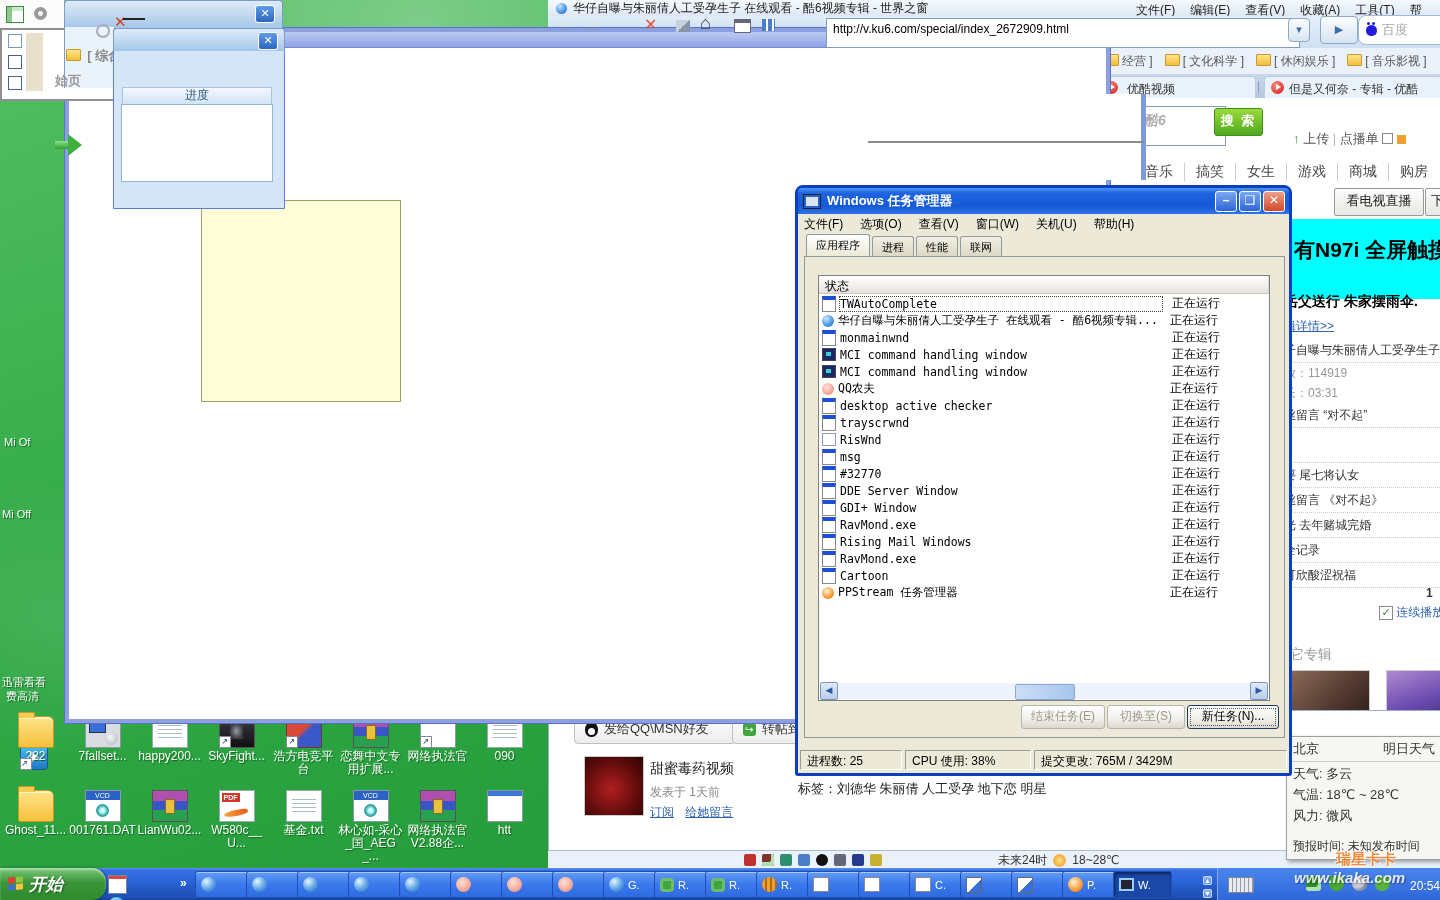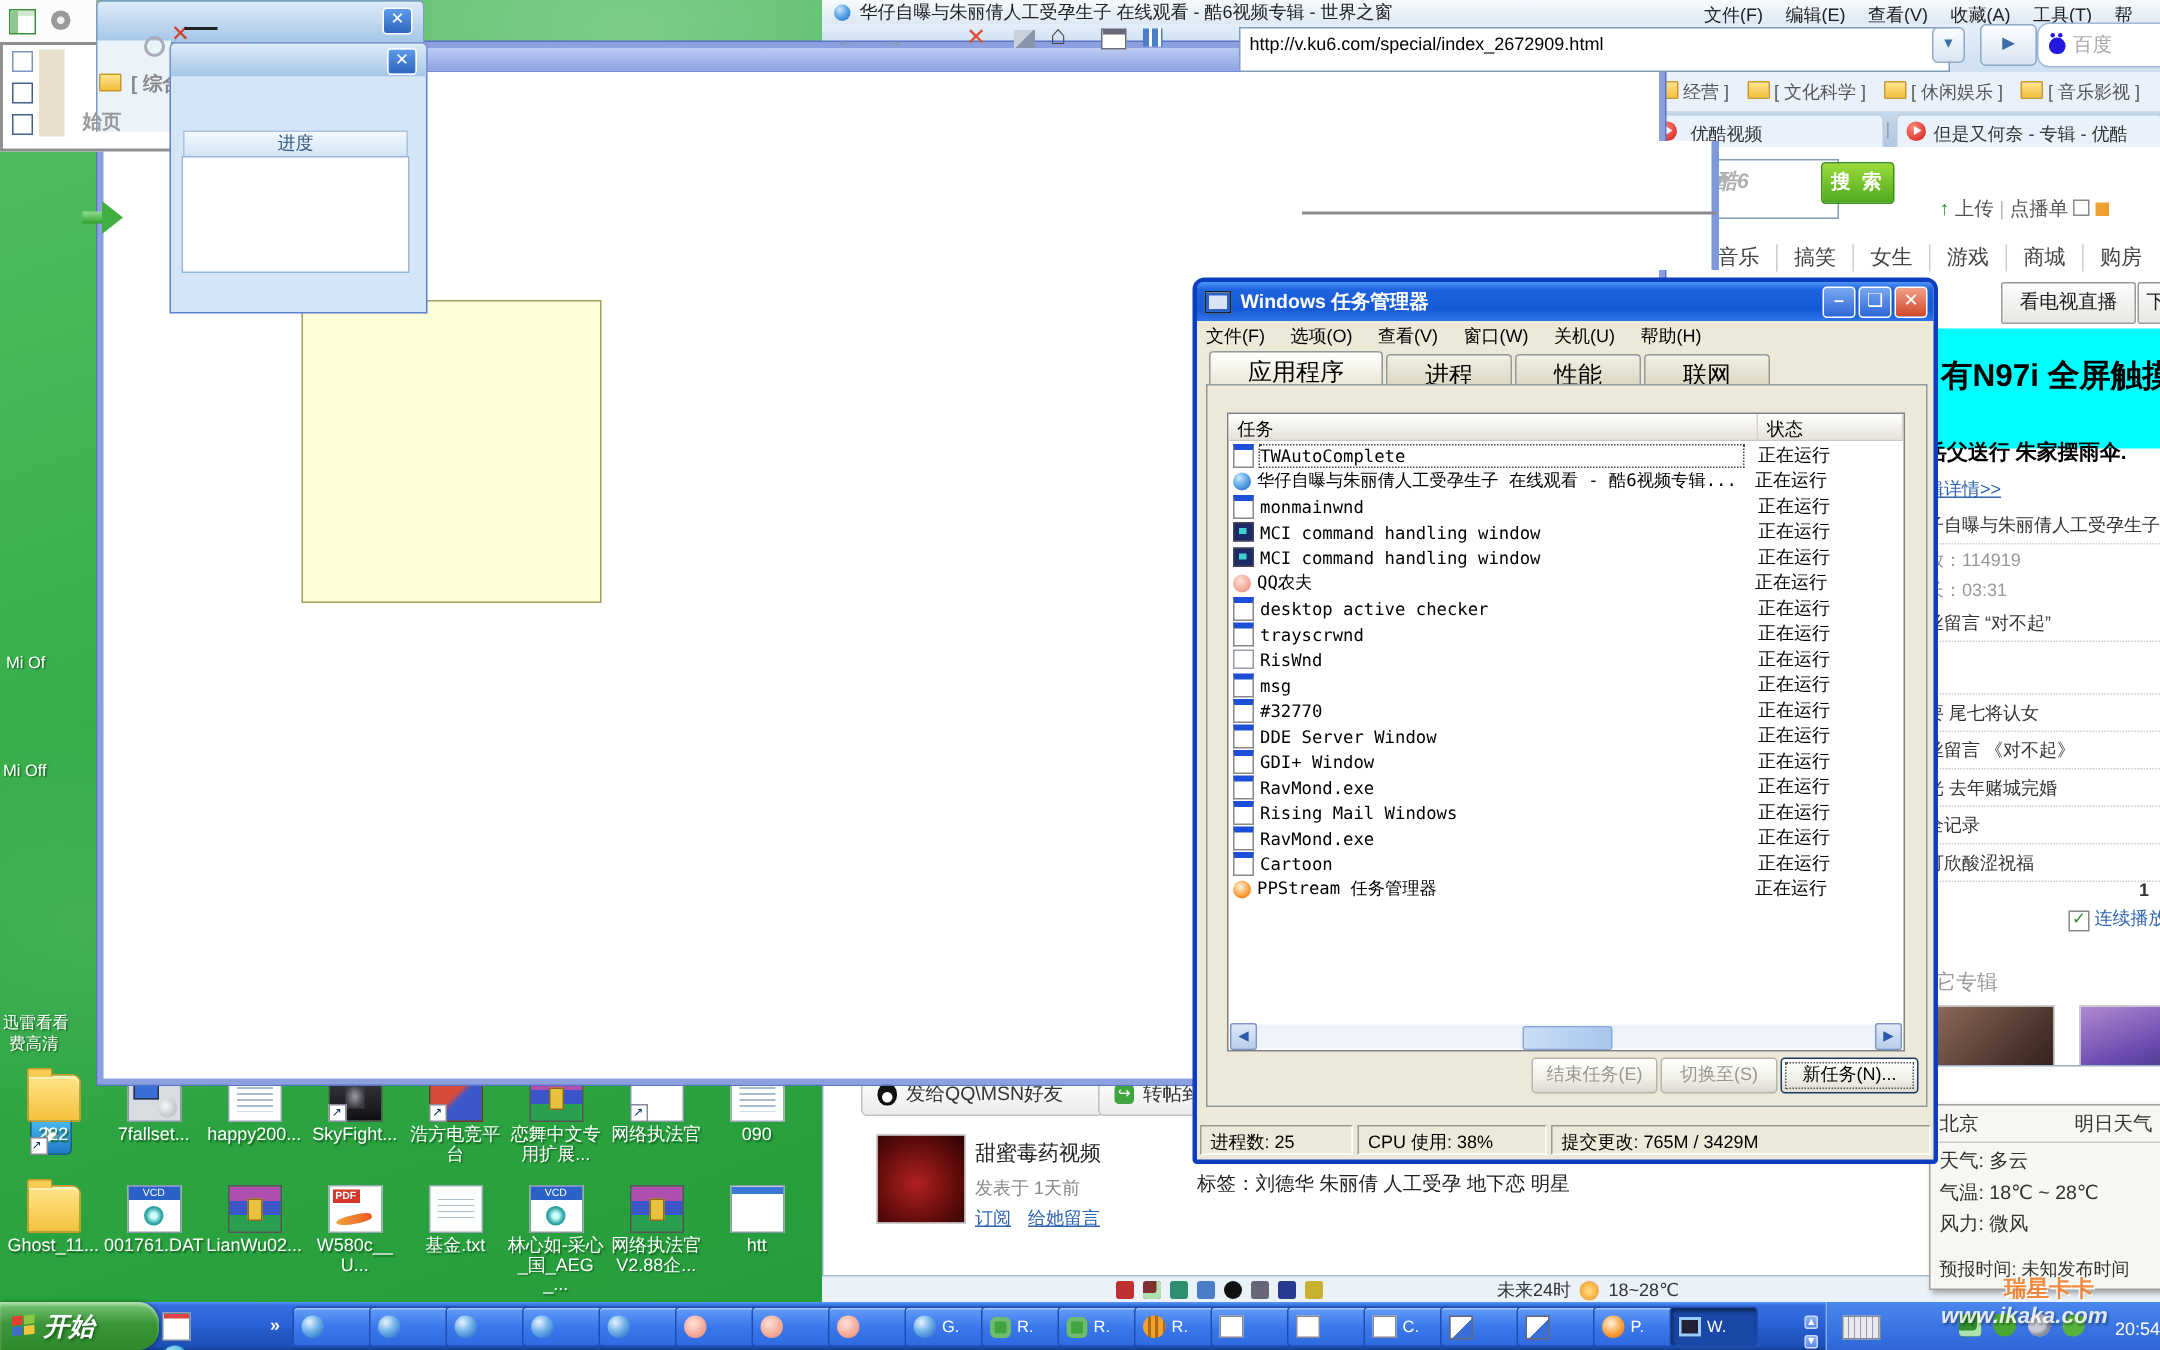--- a/index.html
+++ b/index.html
@@ -93,21 +93,21 @@
   
   #tm{background:#ECE9D8;border:3px solid #0B3FC0;border-radius:8px 8px 3px 3px;box-sizing:border-box}
   .tmtitle{position:absolute;left:0;top:0;right:0;height:26px;border-radius:4px 4px 0 0;
     background:linear-gradient(180deg,#4E95F5 0%,#1E63E0 20%,#1659D6 70%,#2E74E8 100%);
     display:flex;align-items:center;color:#fff;font-weight:bold;font-size:13px;padding:0 5px;gap:6px}
   .tmico{width:16px;height:13px;background:#D8E4F4;border:1px solid #123;box-shadow:inset 0 0 0 2px #2A62C8}
   .cap{width:20px;height:19px;border-radius:3px;border:1px solid #fff;color:#fff;text-align:center;font-size:12px;line-height:17px;background:linear-gradient(#7AA8F0,#2E66D8)}
   .cap.close{background:linear-gradient(#F0A088,#D0482A)}
   .tmmenu{position:absolute;left:6px;top:28px;display:flex;gap:17px;font-size:12px}
   .tmtabs{position:absolute;left:8px;top:46px;display:flex;align-items:flex-end}
-  .tmtab{border:1px solid #919B9C;border-bottom:none;border-radius:3px 3px 0 0;background:linear-gradient(#F2F0E4,#DCD8C4);padding:3px 25px;font-size:16px;margin-right:2px;height:20px;box-sizing:border-box}
+  .tmtab{border:1px solid #919B9C;border-bottom:none;border-radius:3px 3px 0 0;background:linear-gradient(#F2F0E4,#DCD8C4);padding:3px 9px;font-size:11px;margin-right:2px;height:20px;box-sizing:border-box}
   .tmtab.active{background:linear-gradient(#FFFFFF,#ECE9D8);height:22px;font-weight:normal}
   .tmpage{position:absolute;left:6px;top:68px;width:479px;height:480px;border:1px solid #919B9C;background:#ECE9D8}
   .tmlist{position:absolute;left:13px;top:18px;width:450px;height:424px;border:1px solid #808080;background:#fff;overflow:hidden}
   .tm-head{display:flex;height:18px;font-size:12px}
   .tm-hc{background:linear-gradient(#FFF,#E6E3DB);border-bottom:1px solid #CCC9C1;border-right:1px solid #D5D2CA;padding:2px 0 0 6px}
   .tm-rows{position:absolute;left:0;top:19px;right:0}
   .tm-row{height:17px;display:flex;align-items:center;padding-left:3px;font-size:12px;white-space:nowrap}
   .ti{flex:none;margin-right:4px}
   .tname{flex:none;width:322px;overflow:hidden;font-family:"DejaVu Sans Mono","Liberation Mono",monospace;font-size:11.5px}
   .tm-row.sel .tname{outline:1px dotted #444}
@@ -490,21 +490,20 @@
     <div class="tmtabs">
 
     <span class="tmtab active">应用程序</span>
         <span class="tmtab">进程</span>
         <span class="tmtab">性能</span>
         <span class="tmtab">联网</span>
       </div>
     <div class="tmpage">
       <div class="tmlist">
         <div class="tm-head">
-          <div class="tm-hc" style="width:346px">任务</div>
           <div class="tm-hc" style="flex:1">状态</div>
         </div>
         <div class="tm-rows">
 
             <div class="tm-row sel">
               <span class="ti ic-win"></span>
               <span class="tname">TWAutoComplete</span>
               <span class="tstatus">正在运行</span>
             </div>
 

